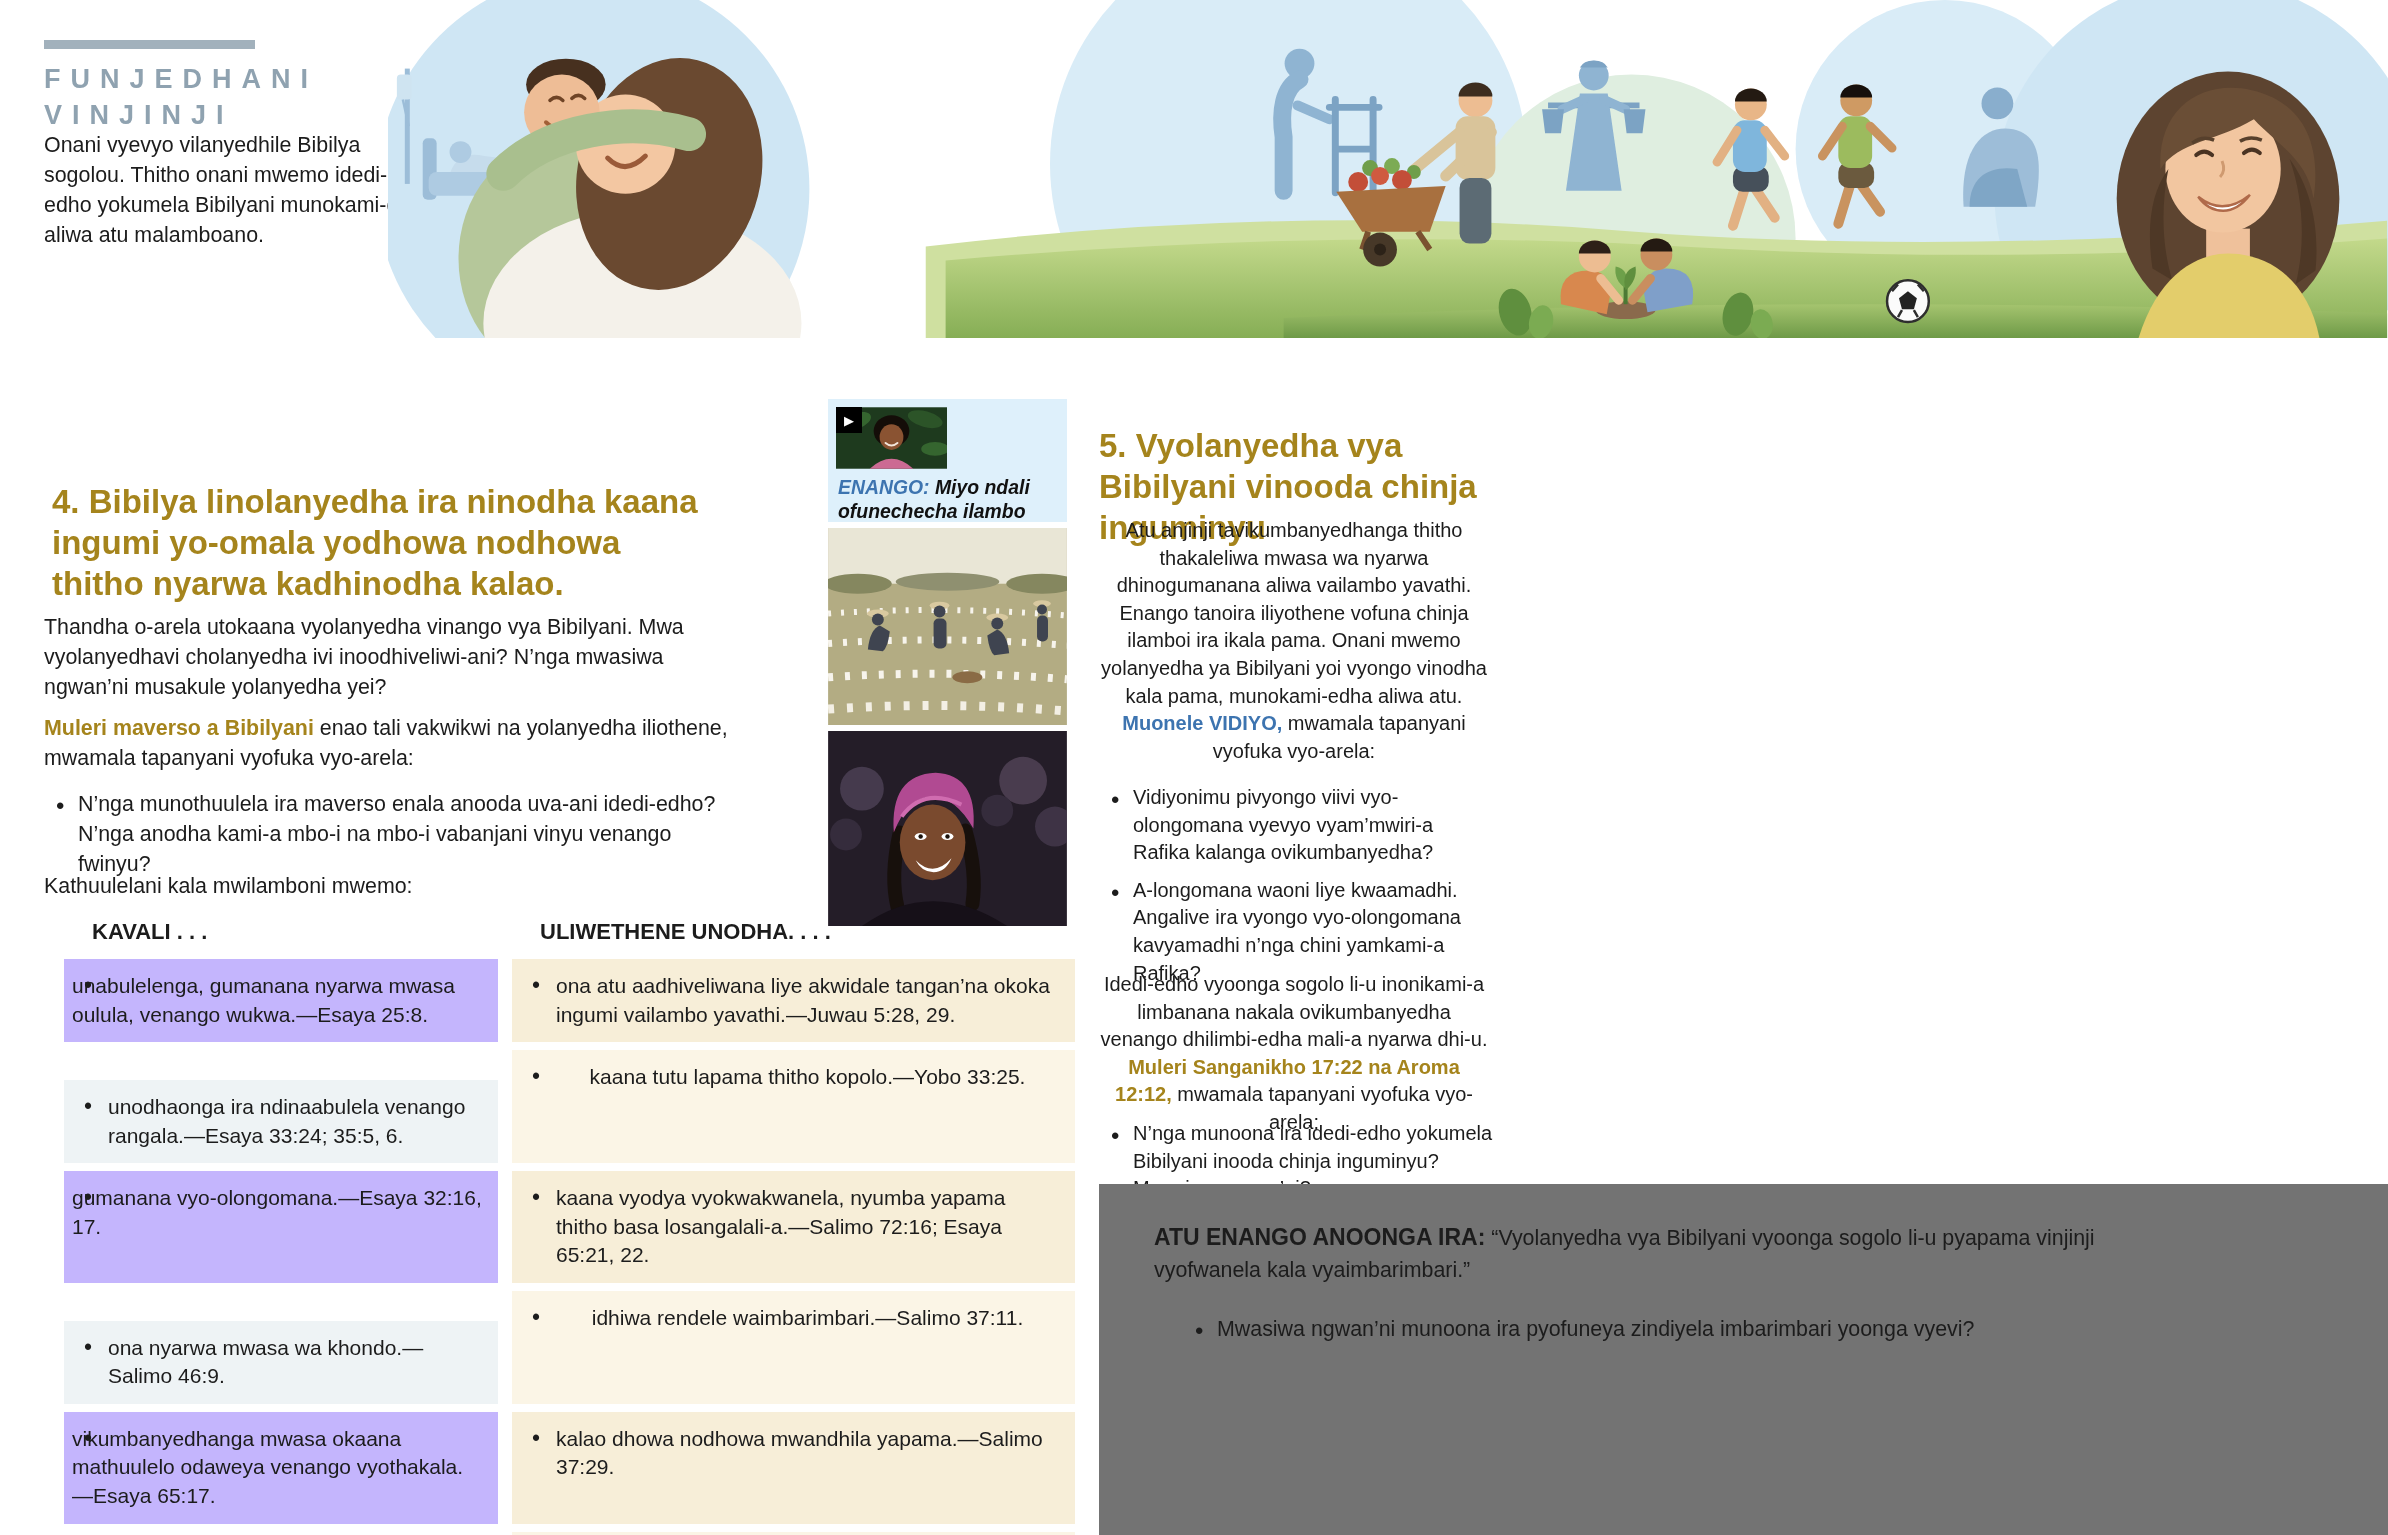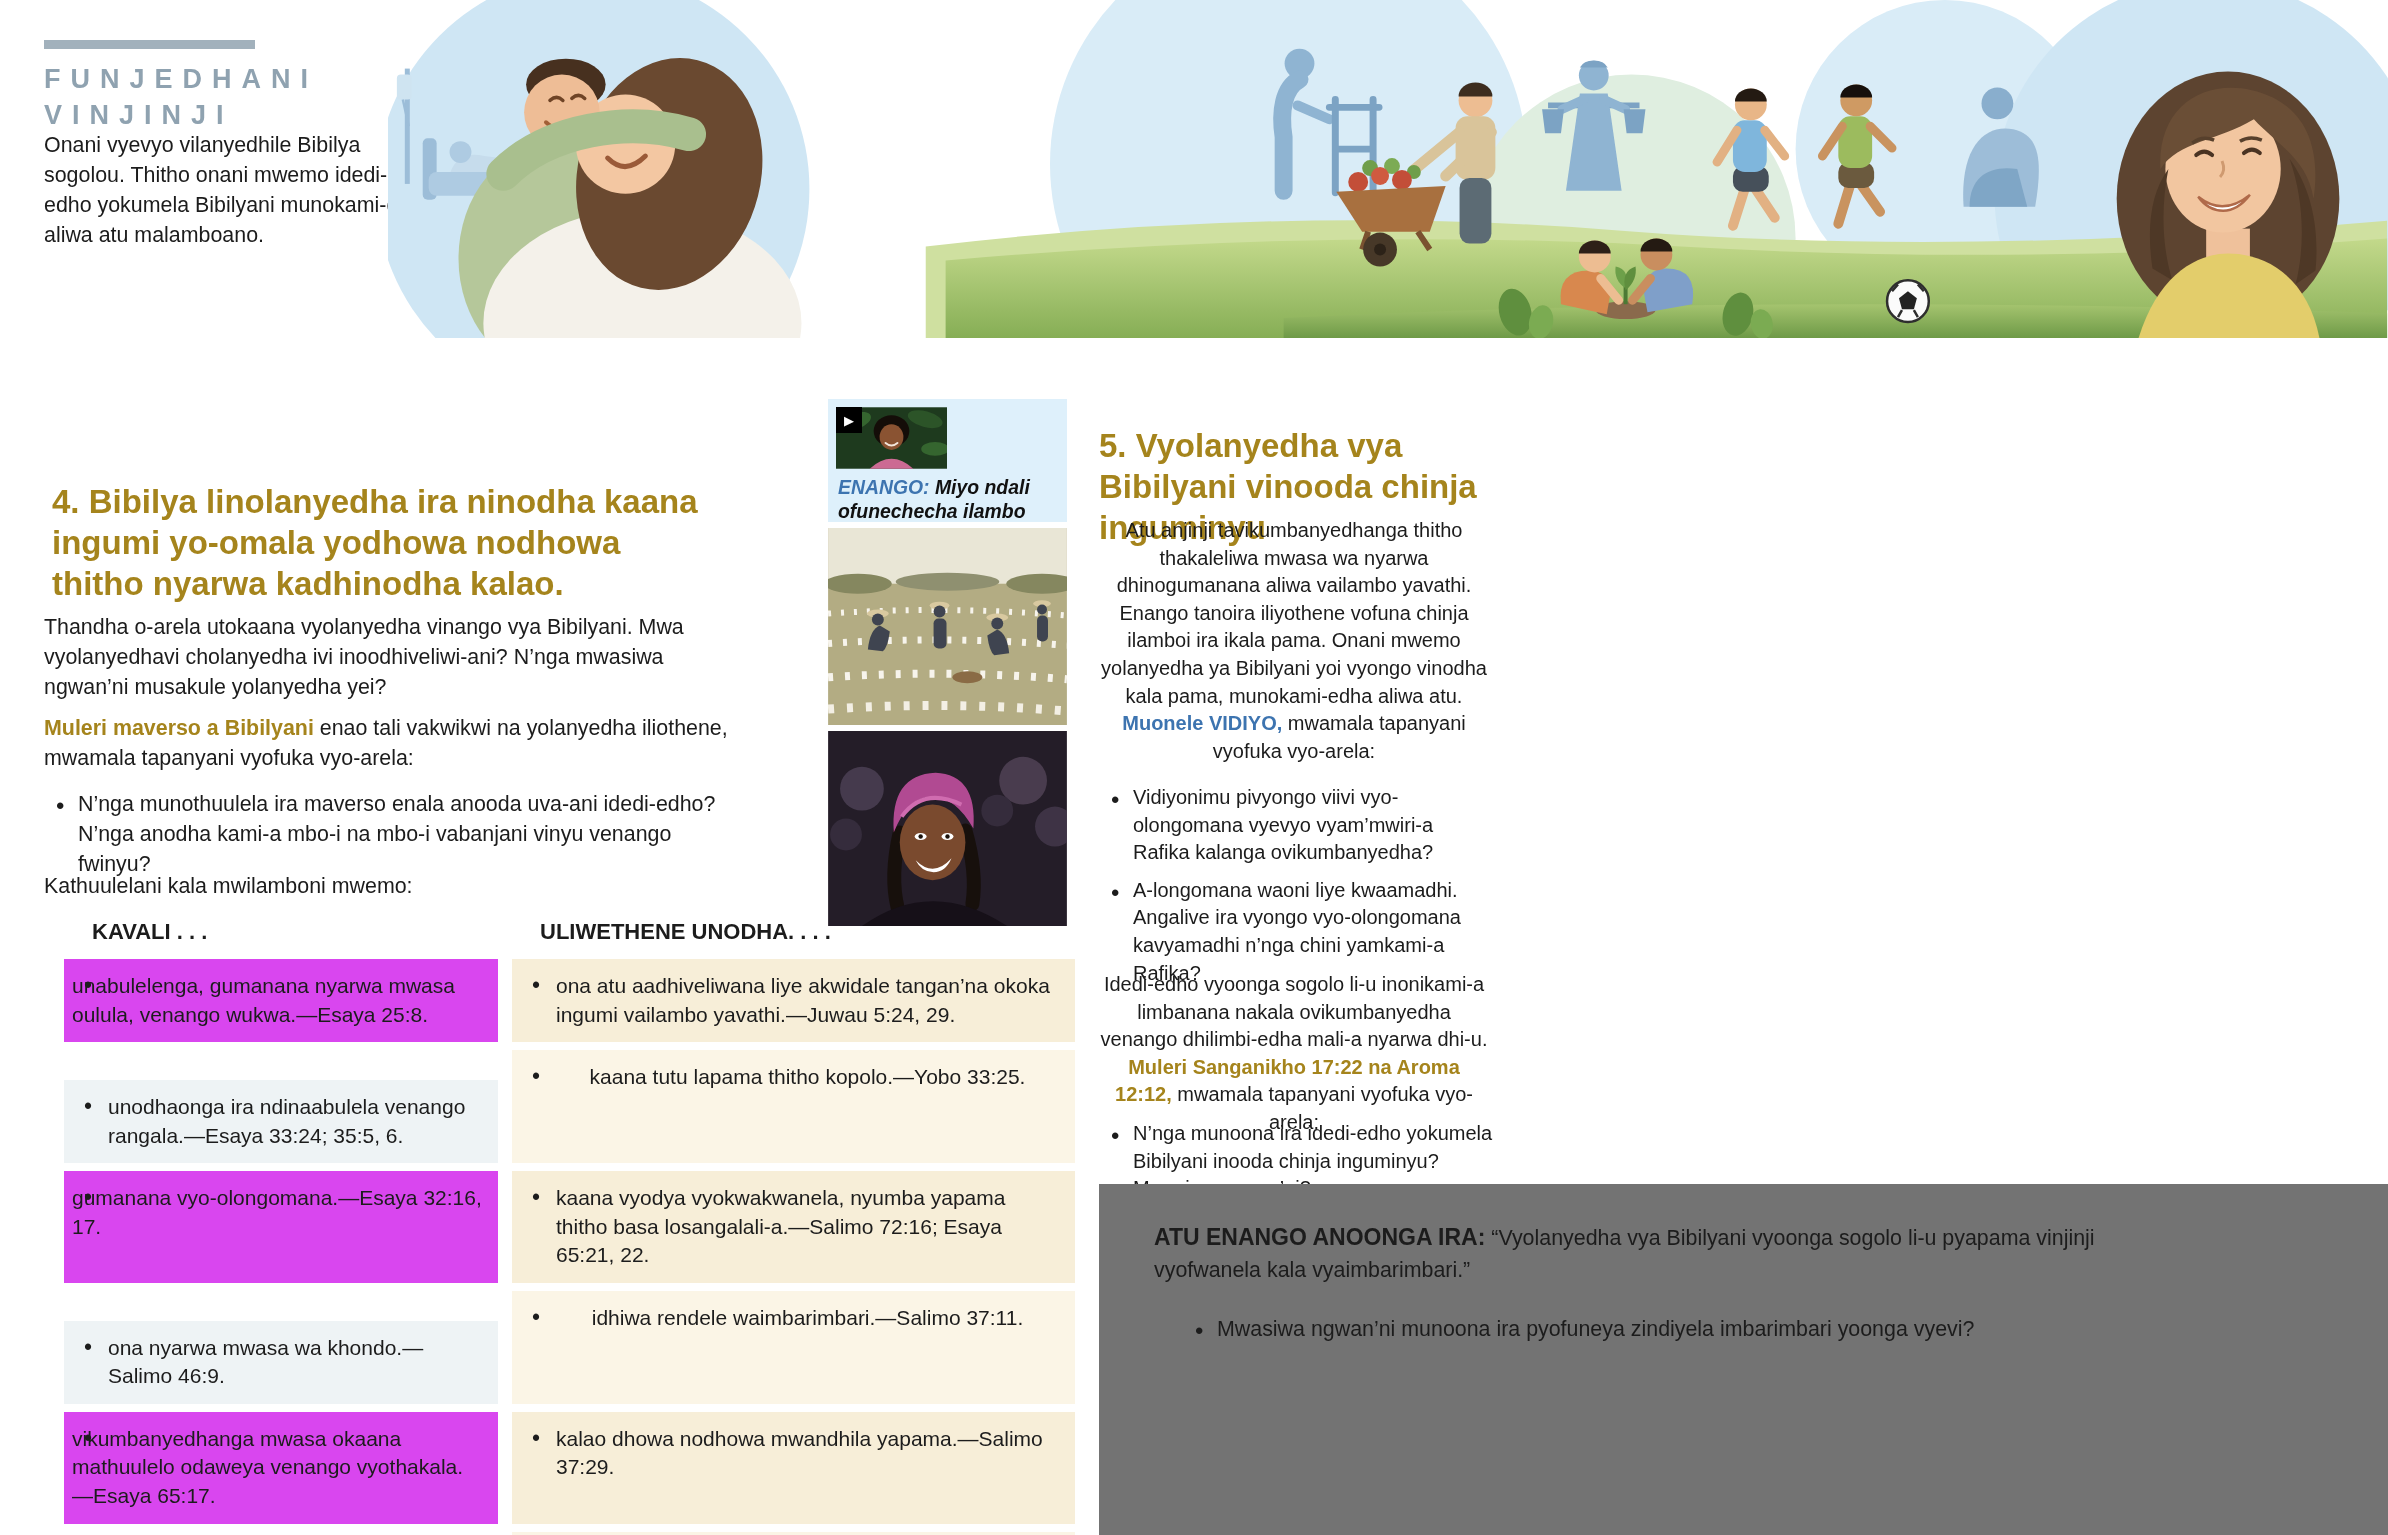--- a/index.html
+++ b/index.html
@@ -29,21 +29,21 @@
   .bullet::before { content:"•"; position:absolute; left:8px; top:-1px; font-size:24px; }
   .s4b1 { position:absolute; left:48px; top:790px; width:665px; }
   .s4intro { position:absolute; left:44px; top:872px; width:687px; }
 
   
   .cmp-table { position:absolute; left:64px; top:915px; width:1011px;
                display:grid; grid-template-columns:434px 563px; column-gap:14px; row-gap:8px; }
   .th { font-size:22px; font-weight:bold; padding:4px 0 6px 28px; }
   .cell { position:relative; padding:13px 16px 13px 44px; font-size:21px; line-height:1.36; }
   .cell::before { content:"•"; position:absolute; left:20px; top:11px; font-size:23px; }
-  .cellL-a { background:#d946ef;padding-left:8px; }
+  .cellL-a { background:#c4b5fd;padding-left:8px; }
   .cellL-b { background:#eef3f5;margin-top:30px; }
   .cellR-a { background:#f7eed8; }
   .cellR-b { background:#fbf5e6;text-align:center; }
   .cell-partial { min-height:60px; }
   .cell-partial::before { content:""; }
 
   
   .video-panel { position:absolute; left:828px; top:399px; width:239px; height:123px; background:#def0fb; }
   .video-thumb { position:absolute; left:8px; top:8px; width:111px; height:62px; cursor:pointer; }
   .play-btn { position:absolute; left:0; top:0; width:26px; height:26px; background:#000;
@@ -239,21 +239,21 @@
   <div class="bullet s4b1">
     <span>N’nga munothuulela ira maverso enala anooda uva-ani idedi-edho? N’nga anodha kami-a mbo-i na mbo-i vabanjani vinyu venango fwinyu?</span>
   </div>
   <p class="para s4intro">Kathuulelani kala mwilamboni mwemo:</p>
 
   <div class="cmp-table">
     <div class="th">KAVALI . . .</div>
     <div class="th">ULIWETHENE UNODHA. . . .</div>
 
     <div class="cell cellL-a"><span>unabulelenga, gumanana nyarwa mwasa oulula, venango wukwa.—Esaya 25:8.</span></div>
-    <div class="cell cellR-a"><span>ona atu aadhiveliwana liye akwidale tangan’na okoka ingumi vailambo yavathi.—Juwau 5:24, 29.</span></div>
+    <div class="cell cellR-a"><span>ona atu aadhiveliwana liye akwidale tangan’na okoka ingumi vailambo yavathi.—Juwau 5:28, 29.</span></div>
 
     <div class="cell cellL-b"><span>unodhaonga ira ndinaabulela venango rangala.—Esaya 33:24; 35:5, 6.</span></div>
     <div class="cell cellR-b"><span>kaana tutu lapama thitho kopolo.—Yobo 33:25.</span></div>
 
     <div class="cell cellL-a"><span>gumanana vyo-olongomana.—Esaya 32:16, 17.</span></div>
     <div class="cell cellR-a"><span>kaana vyodya vyokwakwanela, nyumba yapama thitho basa losangalali-a.—Salimo 72:16; Esaya 65:21, 22.</span></div>
 
     <div class="cell cellL-b"><span>ona nyarwa mwasa wa khondo.—Salimo 46:9.</span></div>
     <div class="cell cellR-b"><span>idhiwa rendele waimbarimbari.—Salimo 37:11.</span></div>
 

